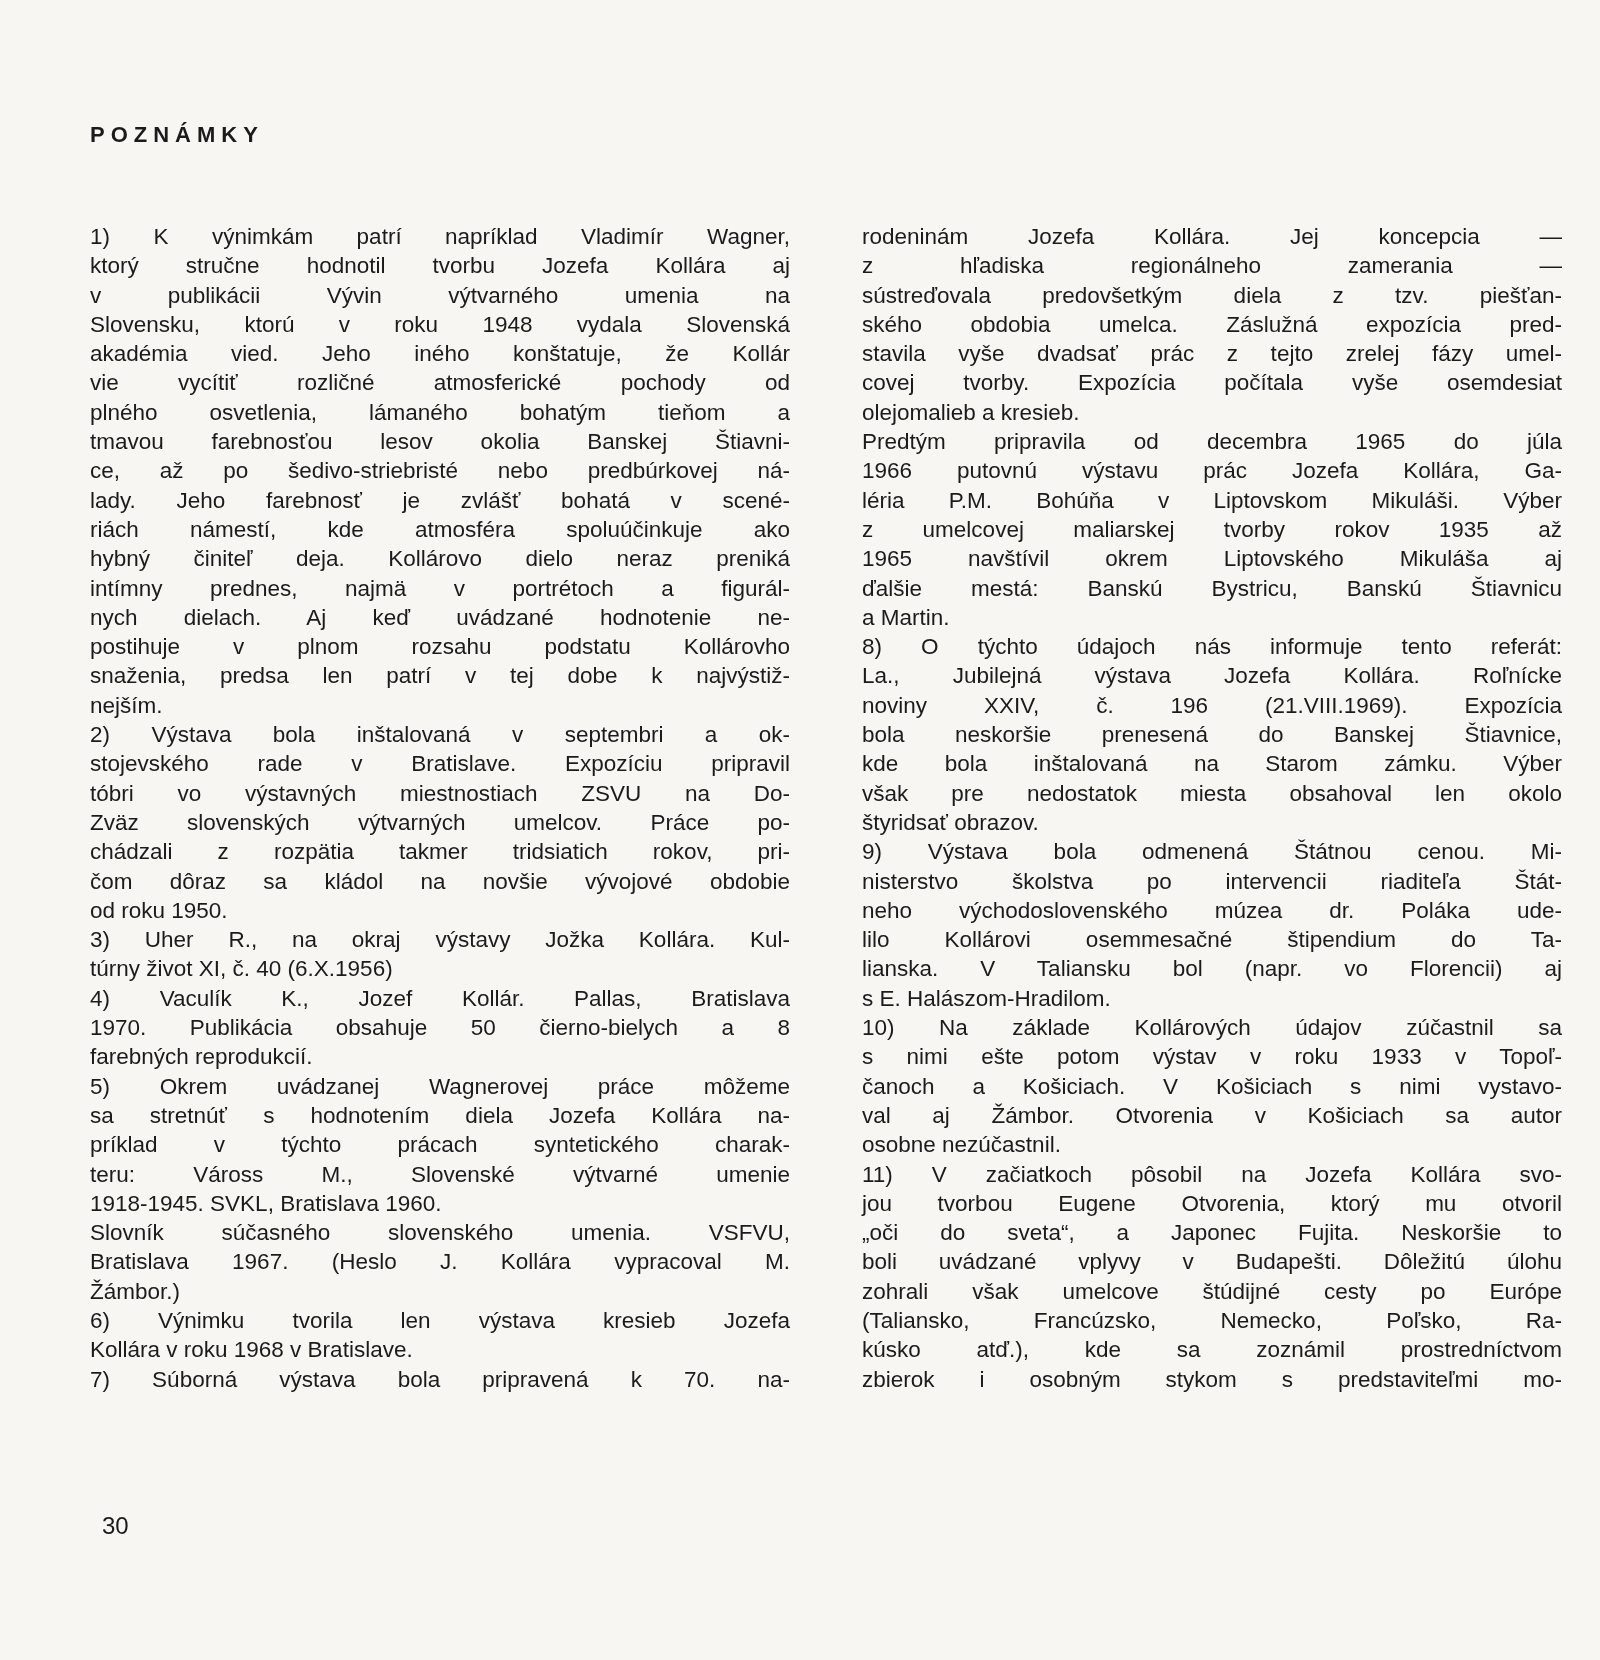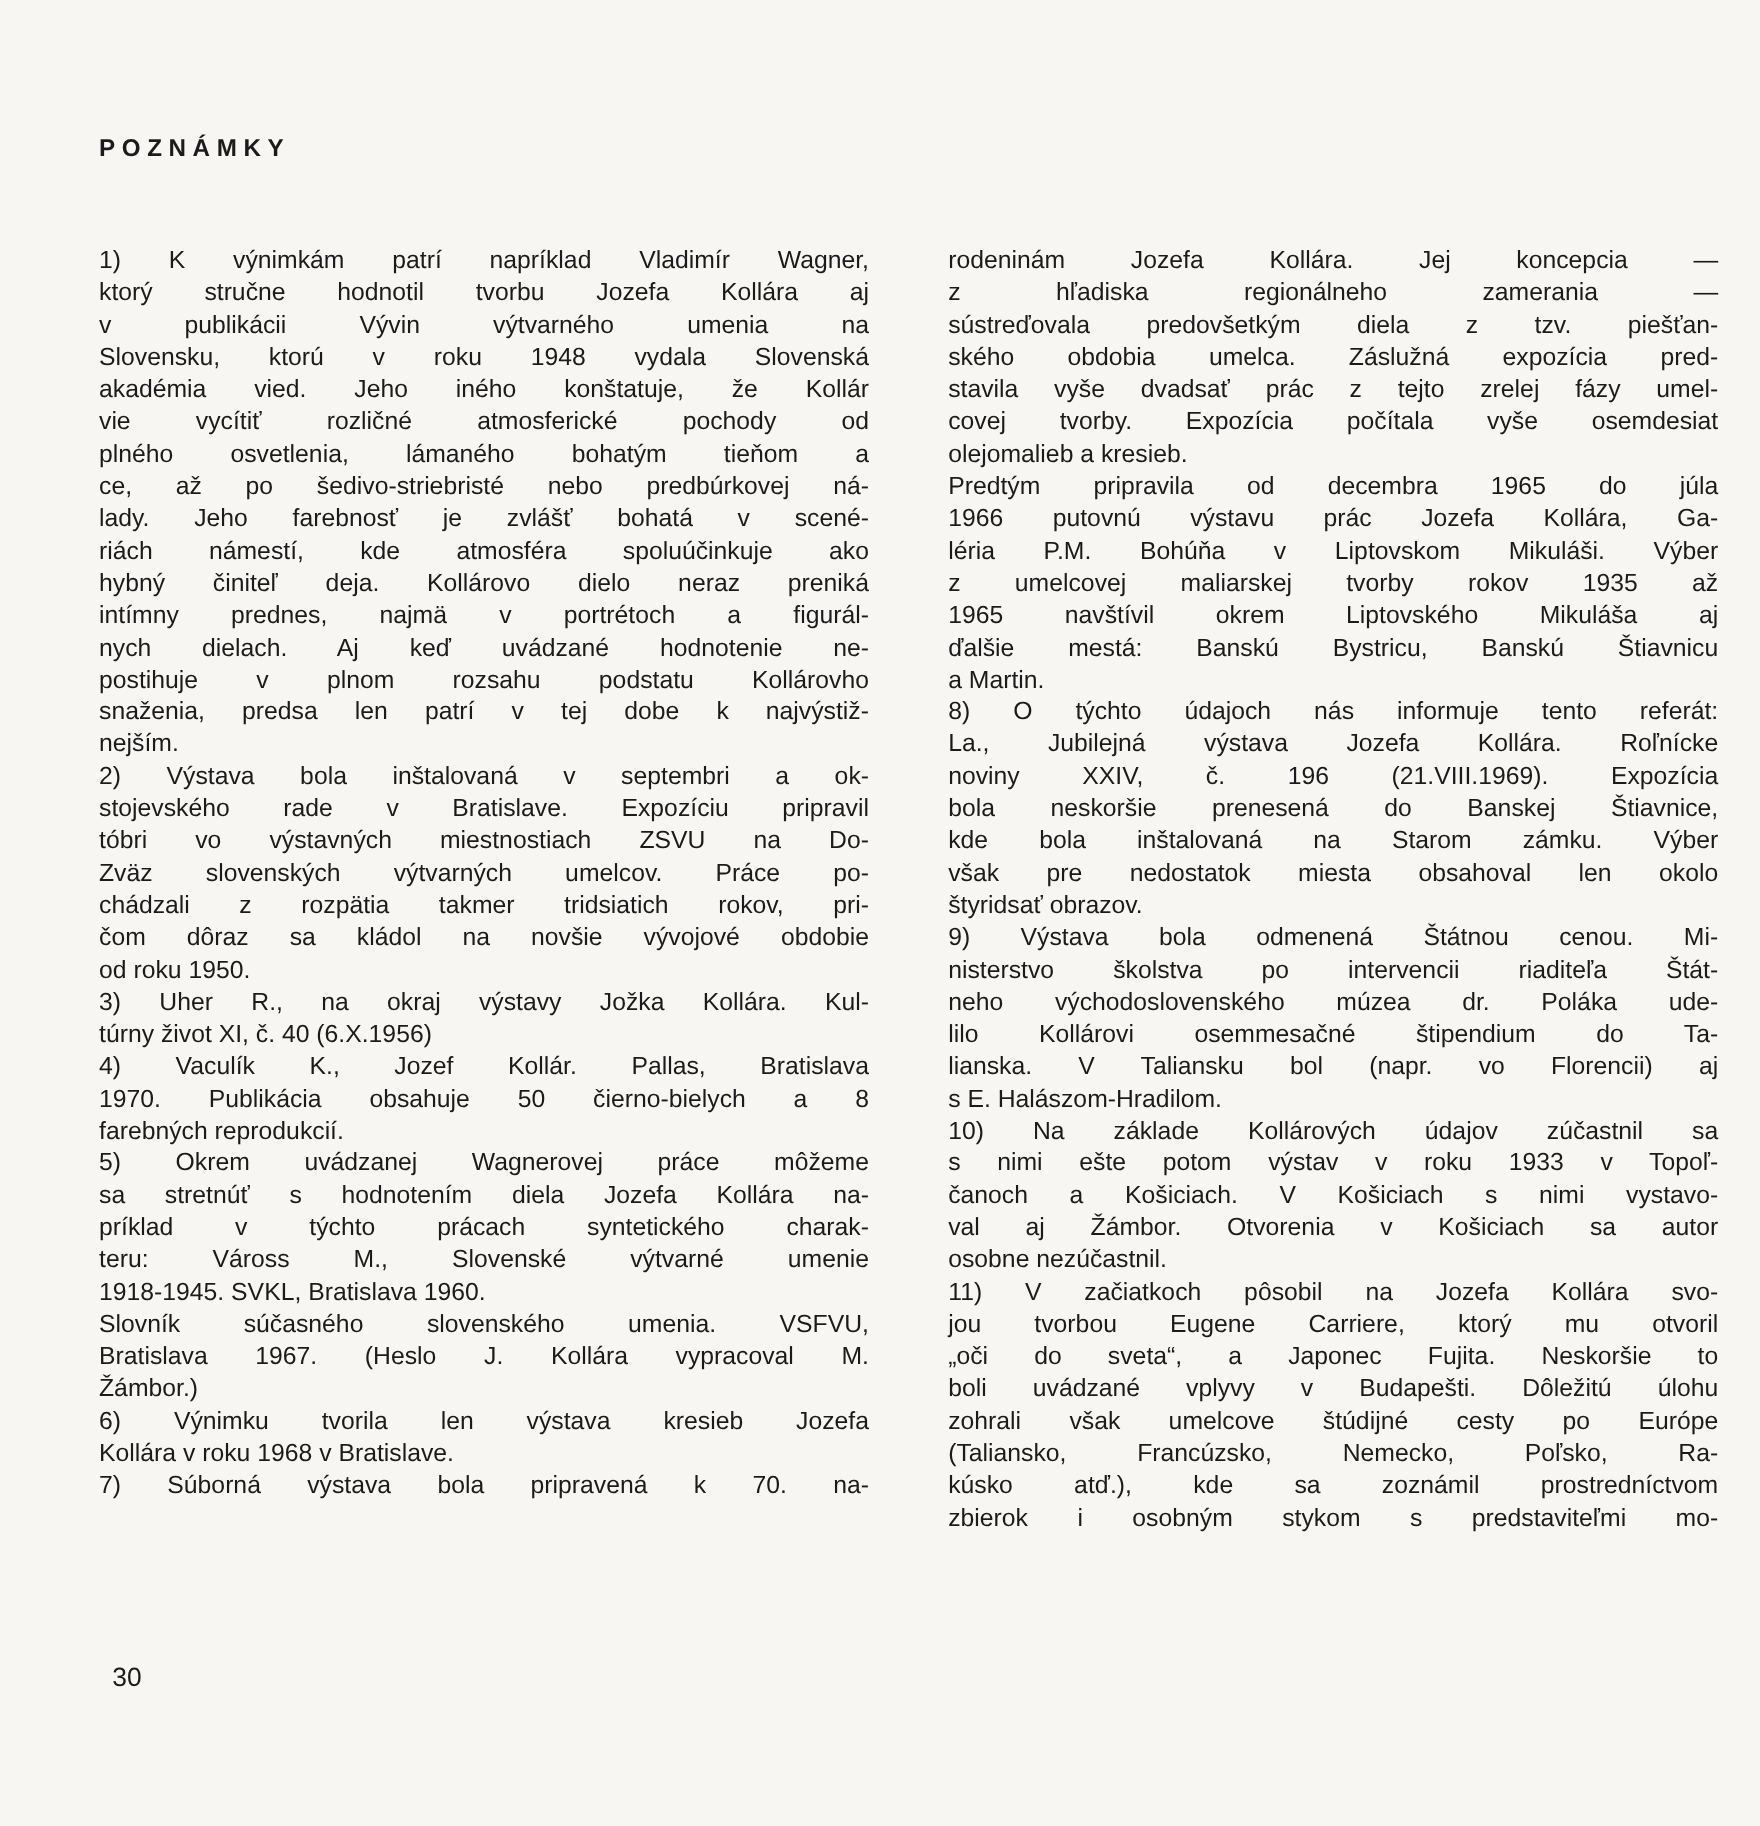--- a/index.html
+++ b/index.html
@@ -38,20 +38,21 @@
 <h1 class="title">POZNÁMKY</h1>
 
 <div class="column col-left">
     <span class="line">1) K výnimkám patrí napríklad Vladimír Wagner,</span>
     <span class="line">ktorý stručne hodnotil tvorbu Jozefa Kollára aj</span>
     <span class="line">v publikácii Vývin výtvarného umenia na</span>
     <span class="line">Slovensku, ktorú v roku 1948 vydala Slovenská</span>
     <span class="line">akadémia vied. Jeho iného konštatuje, že Kollár</span>
     <span class="line">vie vycítiť rozličné atmosferické pochody od</span>
     <span class="line">plného osvetlenia, lámaného bohatým tieňom a</span>
+    <span class="line">tmavou farebnosťou lesov okolia Banskej Štiavni-</span>
     <span class="line">ce, až po šedivo-striebristé nebo predbúrkovej ná-</span>
     <span class="line">lady. Jeho farebnosť je zvlášť bohatá v scené-</span>
     <span class="line">riách námestí, kde atmosféra spoluúčinkuje ako</span>
     <span class="line">hybný činiteľ deja. Kollárovo dielo neraz preniká</span>
     <span class="line">intímny prednes, najmä v portrétoch a figurál-</span>
     <span class="line">nych dielach. Aj keď uvádzané hodnotenie ne-</span>
     <span class="line">postihuje v plnom rozsahu podstatu Kollárovho</span>
     <span class="line">snaženia, predsa len patrí v tej dobe k najvýstiž-</span>
     <span class="line last">nejším.</span>
     <span class="line">2) Výstava bola inštalovaná v septembri a ok-</span>
@@ -105,21 +106,21 @@
     <span class="line">neho východoslovenského múzea dr. Poláka ude-</span>
     <span class="line">lilo Kollárovi osemmesačné štipendium do Ta-</span>
     <span class="line">lianska. V Taliansku bol (napr. vo Florencii) aj</span>
     <span class="line last">s E. Halászom-Hradilom.</span>
     <span class="line">10) Na základe Kollárových údajov zúčastnil sa</span>
     <span class="line">s nimi ešte potom výstav v roku 1933 v Topoľ-</span>
     <span class="line">čanoch a Košiciach. V Košiciach s nimi vystavo-</span>
     <span class="line">val aj Žámbor. Otvorenia v Košiciach sa autor</span>
     <span class="line last">osobne nezúčastnil.</span>
     <span class="line">11) V začiatkoch pôsobil na Jozefa Kollára svo-</span>
-    <span class="line">jou tvorbou Eugene Carriere, ktorý mu otvoril</span>
+    <span class="line">jou tvorbou Eugene Otvorenia, ktorý mu otvoril</span>
     <span class="line">„oči do sveta“, a Japonec Fujita. Neskoršie to</span>
     <span class="line">boli uvádzané vplyvy v Budapešti. Dôležitú úlohu</span>
     <span class="line">zohrali však umelcove štúdijné cesty po Európe</span>
     <span class="line">(Taliansko, Francúzsko, Nemecko, Poľsko, Ra-</span>
     <span class="line">kúsko atď.), kde sa zoznámil prostredníctvom</span>
     <span class="line">zbierok i osobným stykom s predstaviteľmi mo-</span>
   </div>
 
 <div class="page-number">30</div>
 

